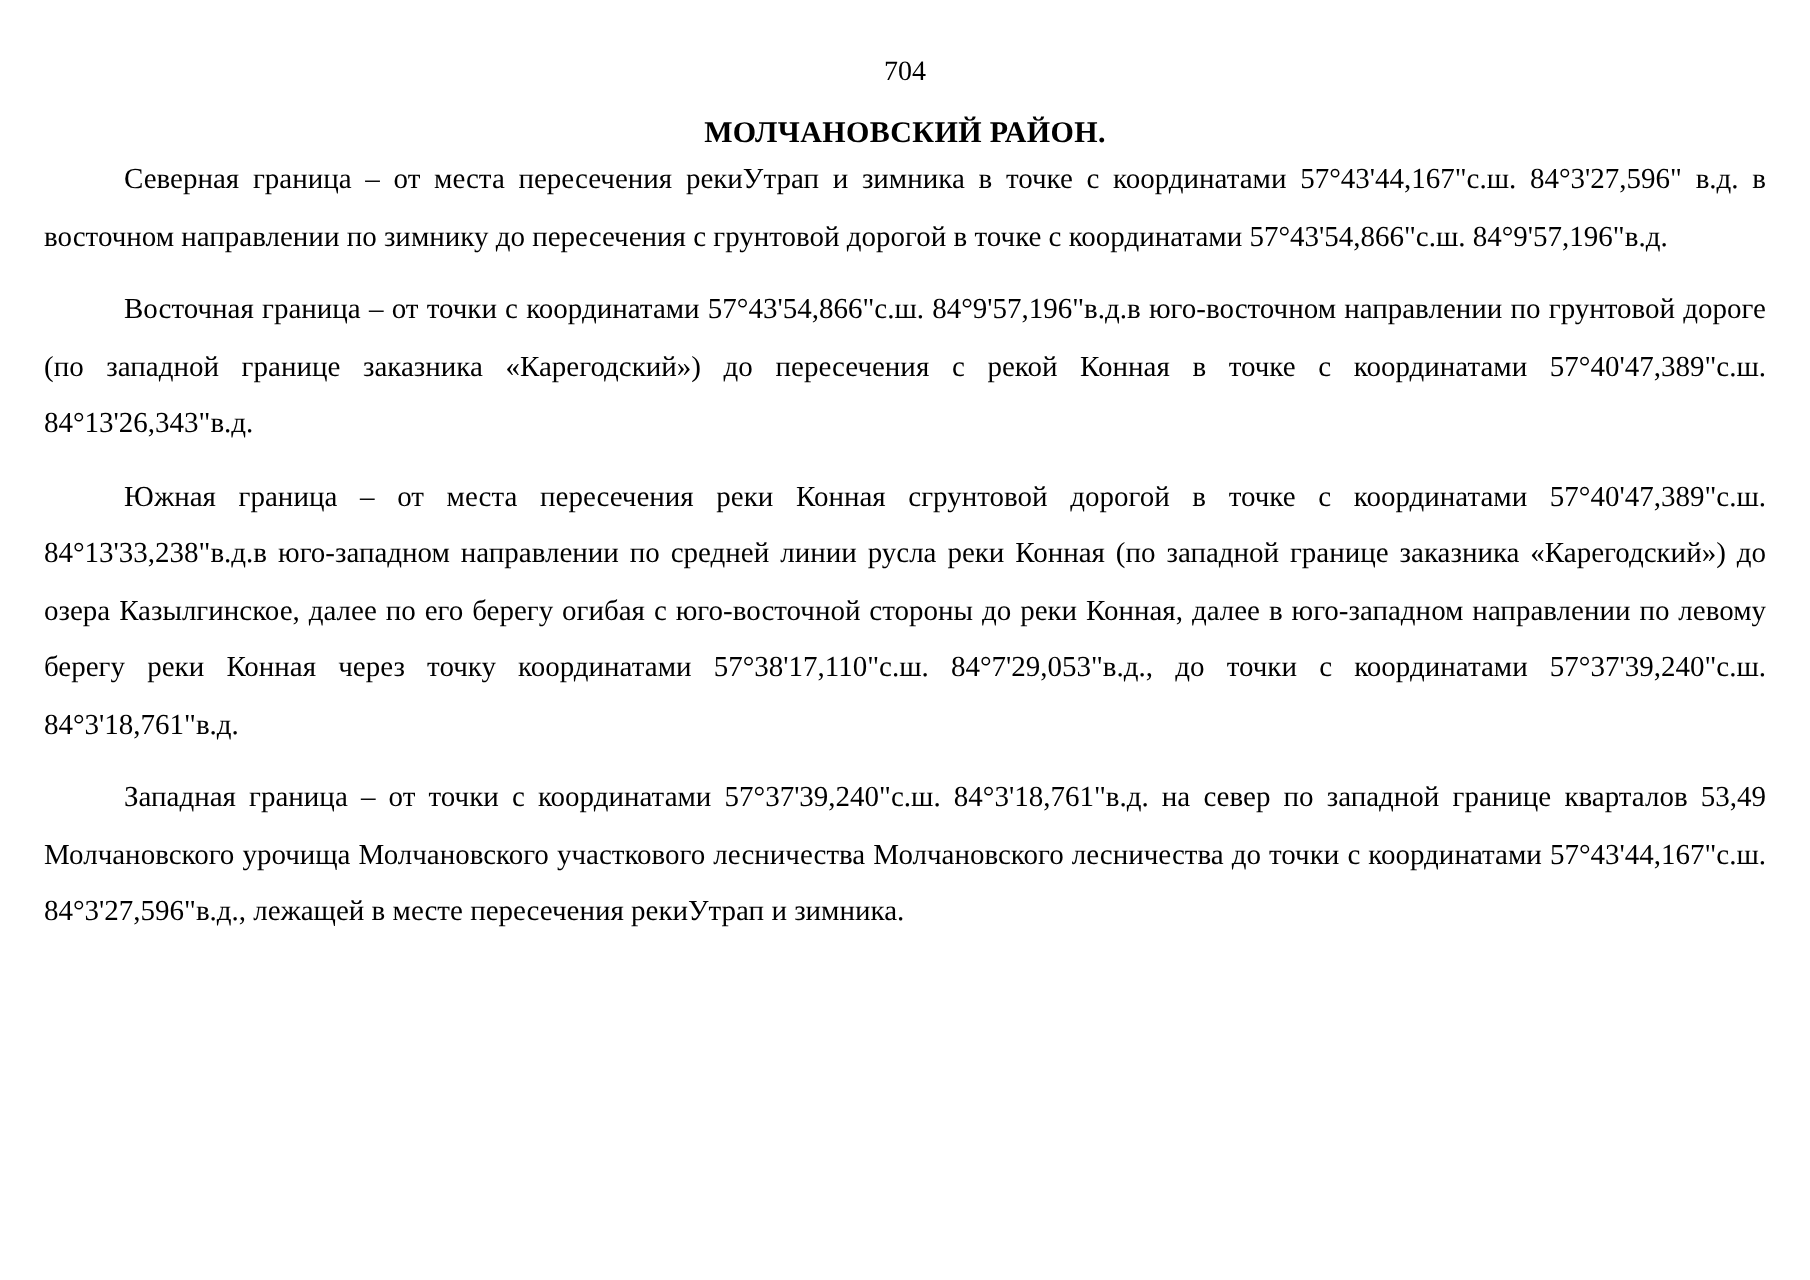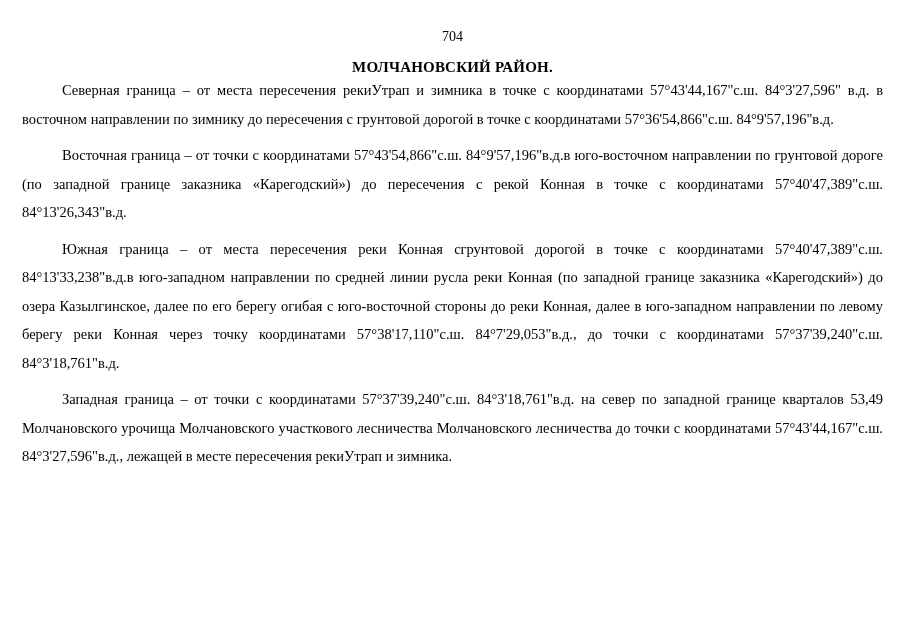--- a/index.html
+++ b/index.html
@@ -47,18 +47,18 @@
 </head>
 <body>
 
 <div class="page">
   <div class="page-number">704</div>
 
   <div class="doc-title">МОЛЧАНОВСКИЙ РАЙОН.</div>
 
 
   <div>
-    <p class="para">Северная граница – от места пересечения рекиУтрап и зимника в точке с координатами 57°43'44,167"с.ш. 84°3'27,596" в.д. в восточном направлении по зимнику до пересечения с грунтовой дорогой в точке с координатами 57°36'54,866"с.ш. 84°9'57,196"в.д.</p>
+    <p class="para">Северная граница – от места пересечения рекиУтрап и зимника в точке с координатами 57°43'44,167"с.ш. 84°3'27,596" в.д. в восточном направлении по зимнику до пересечения с грунтовой дорогой в точке с координатами 57°43'54,866"с.ш. 84°9'57,196"в.д.</p>
     <p class="para">Восточная граница – от точки с координатами 57°43'54,866"с.ш. 84°9'57,196"в.д.в юго-восточном направлении по грунтовой дороге (по западной границе заказника «Карегодский») до пересечения с рекой Конная в точке с координатами 57°40'47,389"с.ш. 84°13'26,343"в.д.</p>
     <p class="para">Южная граница – от места пересечения реки Конная сгрунтовой дорогой в точке с координатами 57°40'47,389"с.ш. 84°13'33,238"в.д.в юго-западном направлении по средней линии русла реки Конная (по западной границе заказника «Карегодский») до озера Казылгинское, далее по его берегу огибая с юго-восточной стороны до реки Конная, далее в юго-западном направлении по левому берегу реки Конная через точку координатами 57°38'17,110"с.ш. 84°7'29,053"в.д., до точки с координатами 57°37'39,240"с.ш. 84°3'18,761"в.д.</p>
     <p class="para">Западная граница – от точки с координатами 57°37'39,240"с.ш. 84°3'18,761"в.д. на север по западной границе кварталов 53,49 Молчановского урочища Молчановского участкового лесничества Молчановского лесничества до точки с координатами 57°43'44,167"с.ш. 84°3'27,596"в.д., лежащей в месте пересечения рекиУтрап и зимника.</p>
   </div>
 </div>
 
 </body></html>

